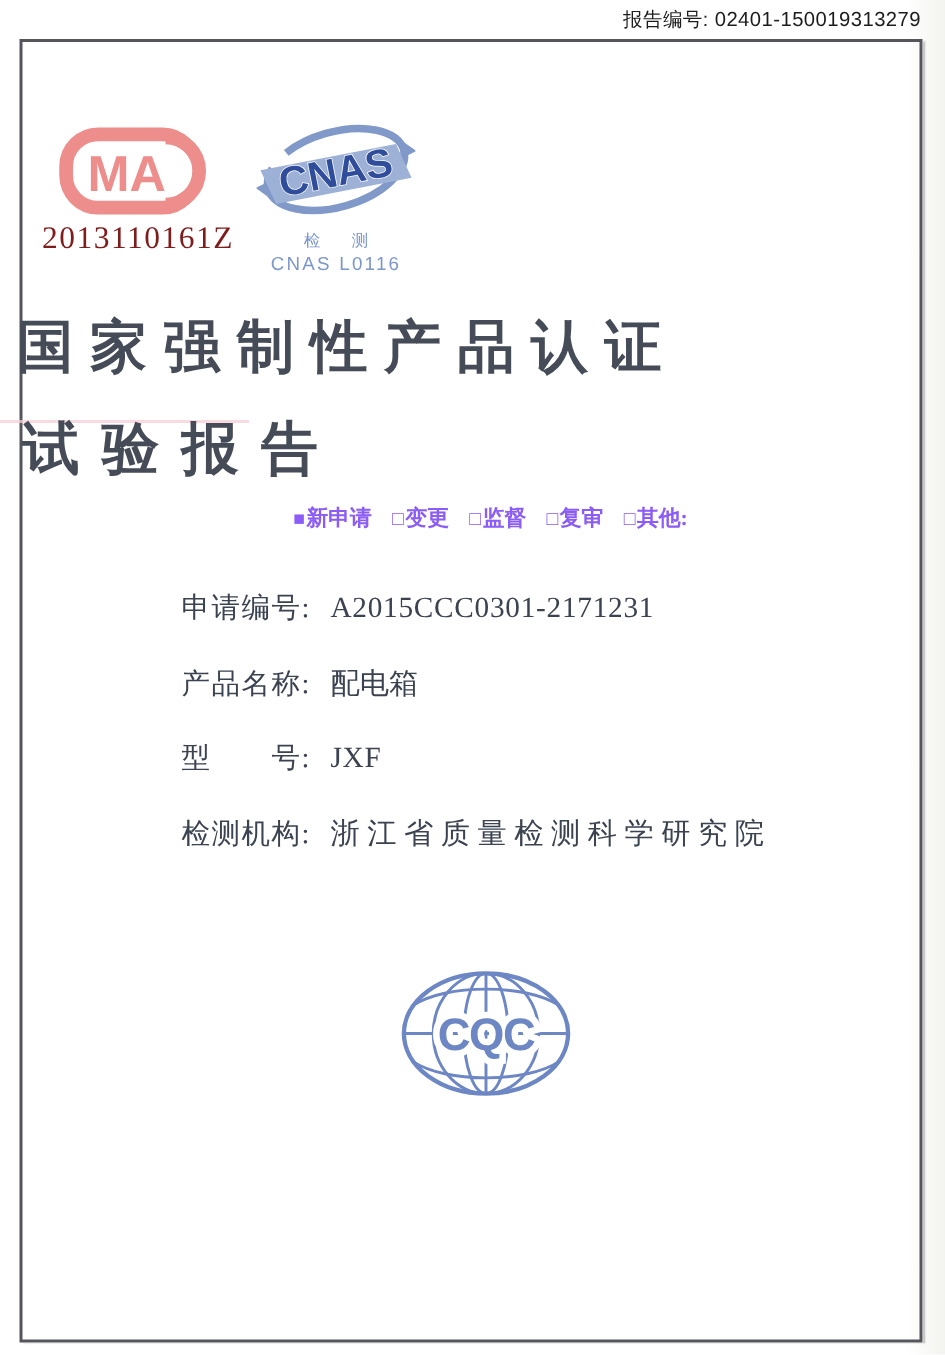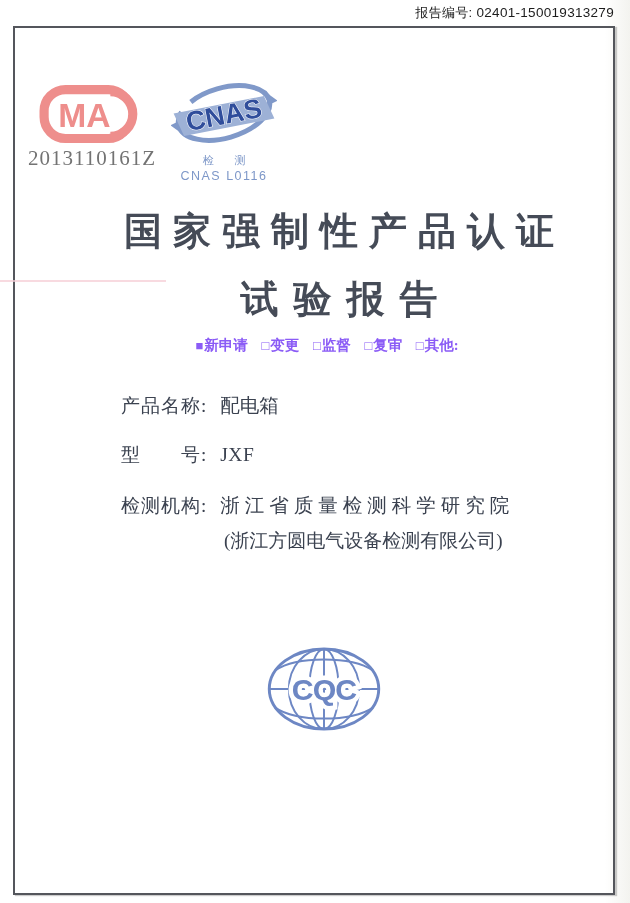--- a/index.html
+++ b/index.html
@@ -25,35 +25,35 @@
   
   .artifact-line {
     position:absolute; left:0; top:280px; width:166px; height:2px;
     background:#f6cdd5; opacity:.75;
   }
   
   .cma { position:absolute; left:22px; top:84px; width:140px; text-align:center; }
   .cma svg { display:block; margin:0 auto; }
   .cma-license {
     margin-top:2px; font-family:"Liberation Serif", serif;
-    font-size:21px; font-weight:500; color:#737373; letter-spacing:1px;
+    font-size:21px; font-weight:500; color:#7f1d1d; letter-spacing:1px;
   }
   
   .cnas { position:absolute; left:168px; top:76px; width:112px; text-align:center; }
   .cnas svg { display:block; margin:0 auto; }
   .cnas-caption {
     margin-top:3px; font-size:11px; color:#7d97c8; letter-spacing:9px;
-    padding-left:9px; font-family:Liberation Serif, serif;
+    padding-left:9px; font-family:Liberation Sans, sans-serif;
   }
   .cnas-number {
     margin-top:1px; font-size:12.5px; color:#7d97c8; letter-spacing:1.5px;
     font-family:"Liberation Sans", sans-serif;
   }
   
-  .title { position:absolute; left:0; right:0; top:206px; text-align:center; color:#454b57;padding-left:48px; }
+  .title { position:absolute; left:0; right:0; top:206px; color:#454b57; }
   .title-line1 { font-size:38px; font-weight:600; letter-spacing:11px; padding-left:11px; }
   .title-line2 { margin-top:17px; font-size:38px; font-weight:600; letter-spacing:15px; padding-left:15px; }
   
   .check-row {
     position:absolute; left:0; right:0; top:336px; text-align:center;
     font-size:14.5px; font-weight:600; color:#8b5cf6;padding-left:24px;
   }
   .check-item { display:inline-block; margin:0 5px; }
   .check-item .glyph { margin-right:1px; font-size:13px; }
   
@@ -113,28 +113,30 @@
 <div class="check-row">
   <span class="check-item"><span class="glyph">■</span><span>新申请</span></span>
   <span class="check-item"><span class="glyph">□</span><span>变更</span></span>
   <span class="check-item"><span class="glyph">□</span><span>监督</span></span>
   <span class="check-item"><span class="glyph">□</span><span>复审</span></span>
   <span class="check-item"><span class="glyph">□</span><span>其他:</span></span>
 </div>
 
 <div class="fields">
   <div class="field-row">
+    <span class="field-label">申请编号:</span><span class="field-value value-serial">A2015CCC0301-2171231</span>
+  </div>
+  <div class="field-row">
     <span class="field-label">产品名称:</span><span class="field-value">配电箱</span>
   </div>
   <div class="field-row">
     <span class="field-label">型　　号:</span><span class="field-value value-serial">JXF</span>
   </div>
   <div class="field-row">
     <span class="field-label">检测机构:</span><span class="field-value value-spaced">浙江省质量检测科学研究院</span>
-    <div class="field-subline">(浙江方圆电气设备检测有限公司)</div>
   </div>
 </div>
 
 <div class="cqc">
   <svg width="118" height="86" viewBox="0 0 120 88">
     <ellipse cx="60" cy="44" rx="56" ry="41" fill="none" stroke="#6d87c4" stroke-width="3"></ellipse>
     <ellipse cx="60" cy="44" rx="36" ry="41" fill="none" stroke="#6d87c4" stroke-width="2"></ellipse>
     <ellipse cx="60" cy="44" rx="15" ry="41" fill="none" stroke="#6d87c4" stroke-width="2"></ellipse>
     <line x1="60" y1="3" x2="60" y2="85" stroke="#6d87c4" stroke-width="2"></line>
     <path d="M10,25 C32,10 88,10 110,25" fill="none" stroke="#6d87c4" stroke-width="2"></path>

